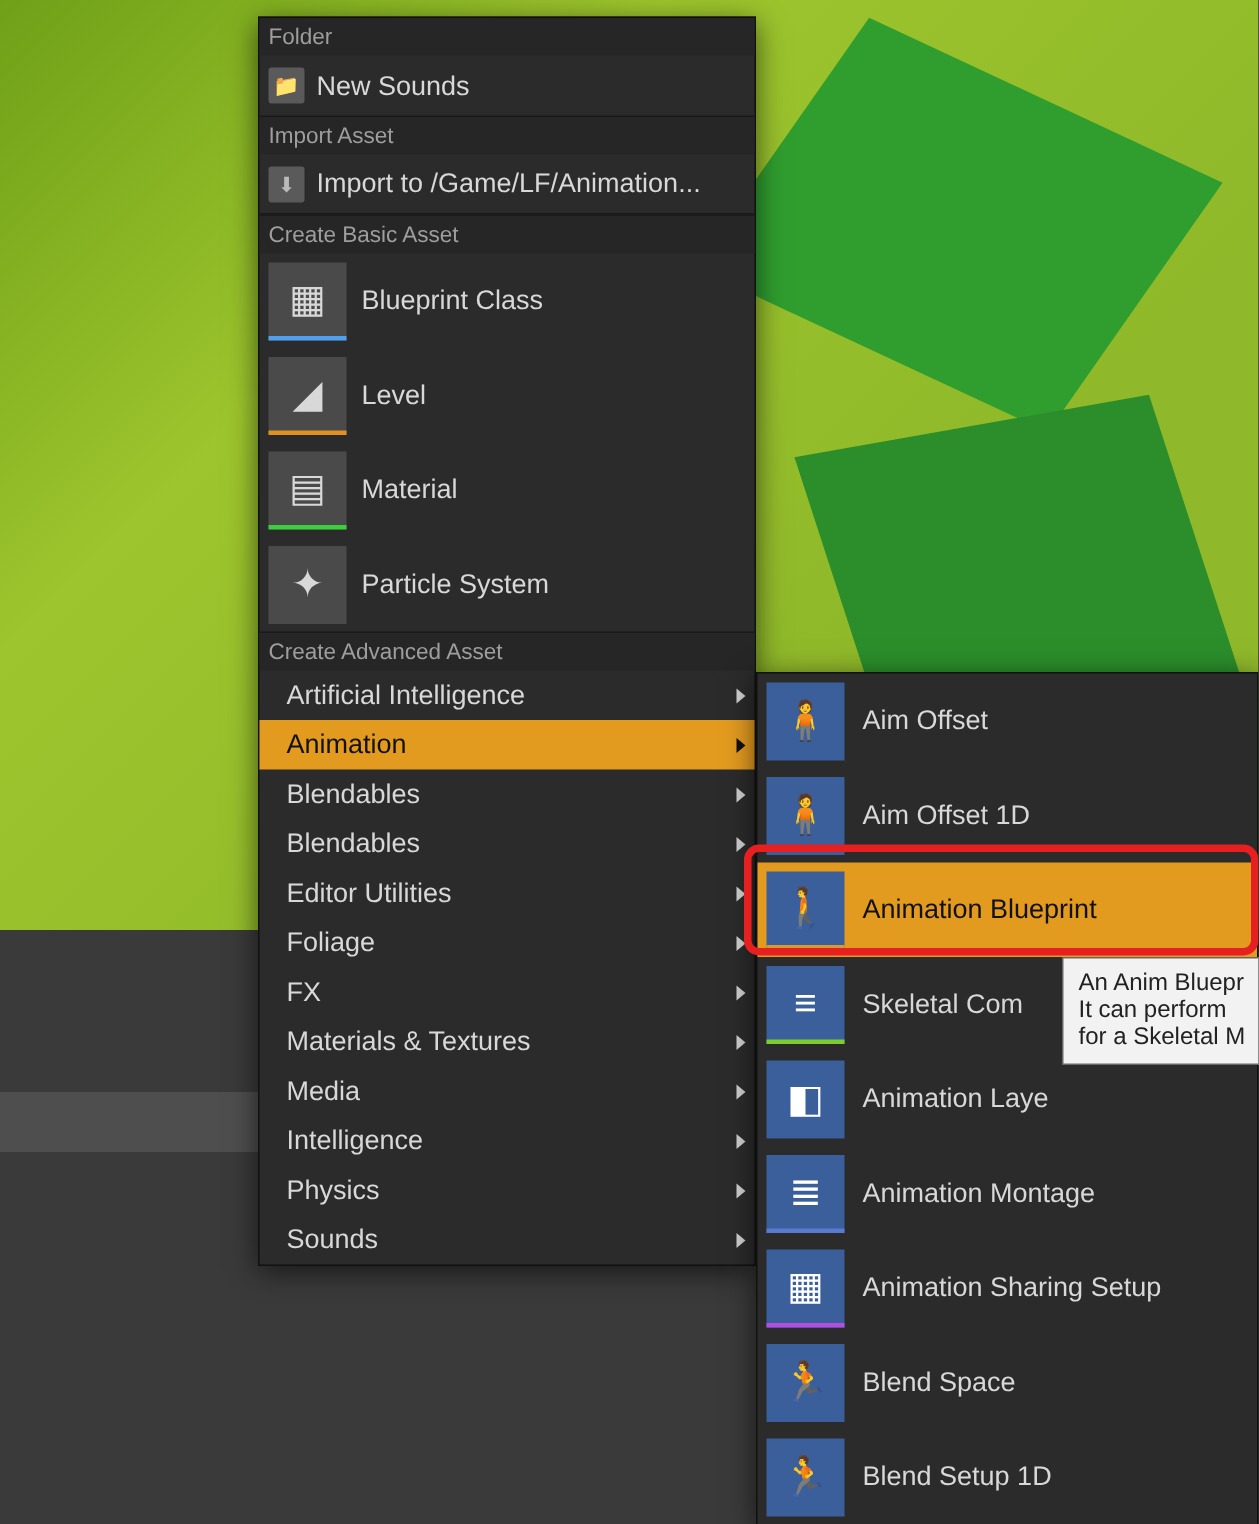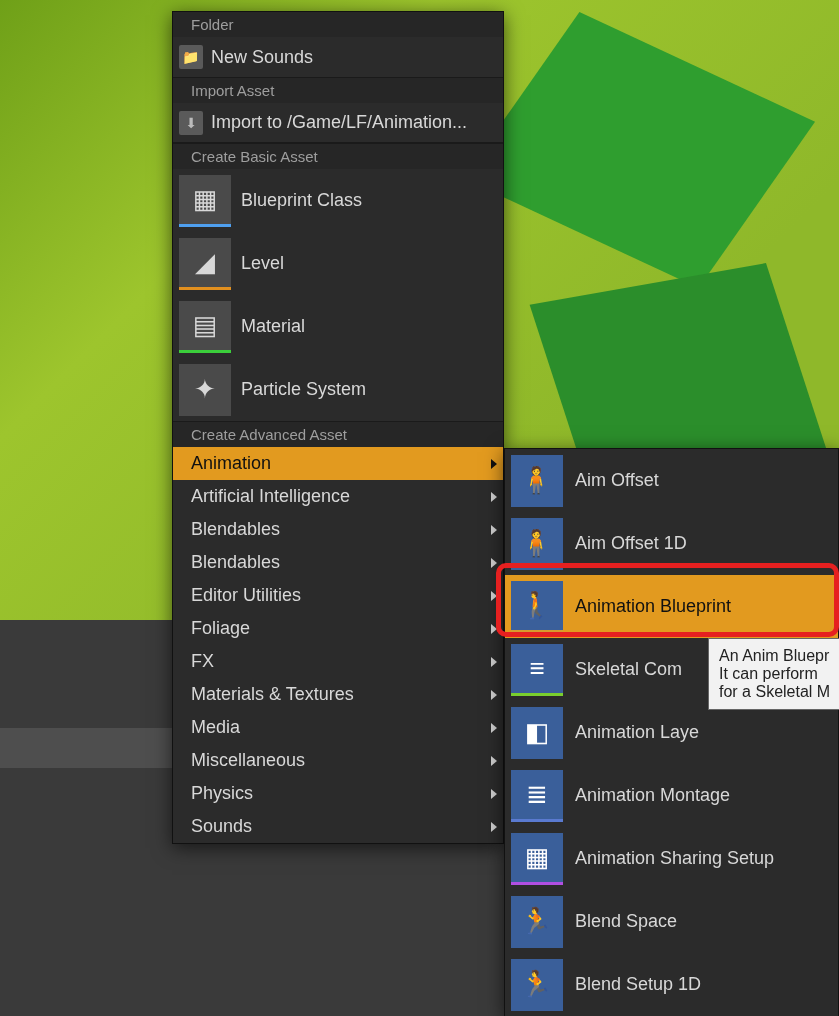--- a/index.html
+++ b/index.html
@@ -56,21 +56,21 @@
     background: #2b2b2b;
     border: 1px solid #111;
     box-shadow: 0 4px 18px rgba(0,0,0,.6);
     color: #d8d8d8;
     font-size: 18px;
   }
   .section-head {
     background: #262626;
     color: #9e9e9e;
     font-size: 15px;
-    padding: 4px 18px;
+    padding: 4px 6px;
     border-top: 1px solid #1a1a1a;
   }
   .section-head:first-child { border-top: none; }
   .ctx-row {
     display: flex;
     align-items: center;
     padding: 4px 6px 4px 18px;
     height: 33px;
     cursor: pointer;
     position: relative;
@@ -216,29 +216,29 @@
     <div class="icon-box ico-material">▤</div>
     <span>Material</span>
   </div>
   <div class="ctx-row tall">
     <div class="icon-box ico-particle">✦</div>
     <span>Particle System</span>
   </div>
 
   <div class="section-head">Create Advanced Asset</div>
 
+  <div class="ctx-row">
+    <span>Artificial Intelligence</span>
+    <span class="arrow"></span>
+  </div>
   <div class="ctx-row highlighted">
     <span>Animation</span>
     <span class="arrow"></span>
   </div>
   <div class="ctx-row">
-    <span>Artificial Intelligence</span>
-    <span class="arrow"></span>
-  </div>
-  <div class="ctx-row">
     <span>Blendables</span>
     <span class="arrow"></span>
   </div>
   <div class="ctx-row">
     <span>Blendables</span>
     <span class="arrow"></span>
   </div>
   <div class="ctx-row">
     <span>Editor Utilities</span>
     <span class="arrow"></span>
@@ -253,21 +253,21 @@
   </div>
   <div class="ctx-row">
     <span>Materials &amp; Textures</span>
     <span class="arrow"></span>
   </div>
   <div class="ctx-row">
     <span>Media</span>
     <span class="arrow"></span>
   </div>
   <div class="ctx-row">
-    <span>Miscellaneous</span>
+    <span>Intelligence</span>
     <span class="arrow"></span>
   </div>
   <div class="ctx-row">
     <span>Physics</span>
     <span class="arrow"></span>
   </div>
   <div class="ctx-row">
     <span>Sounds</span>
     <span class="arrow"></span>
   </div>

